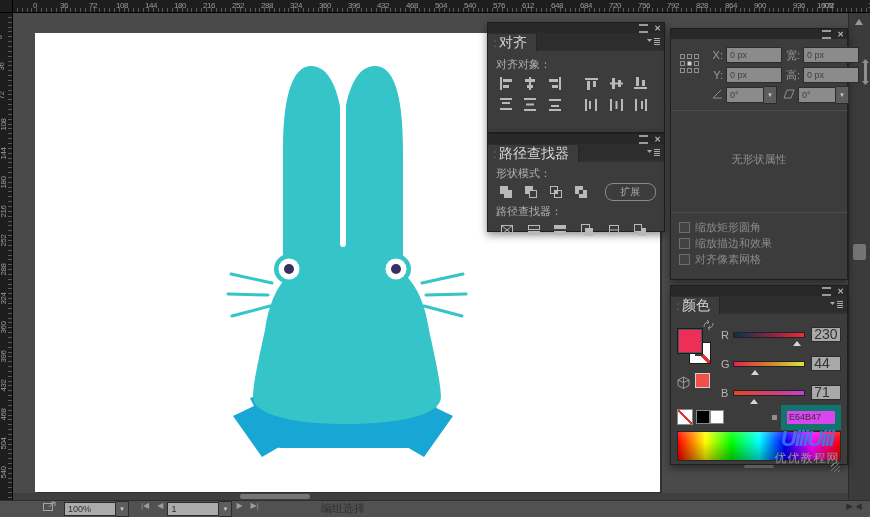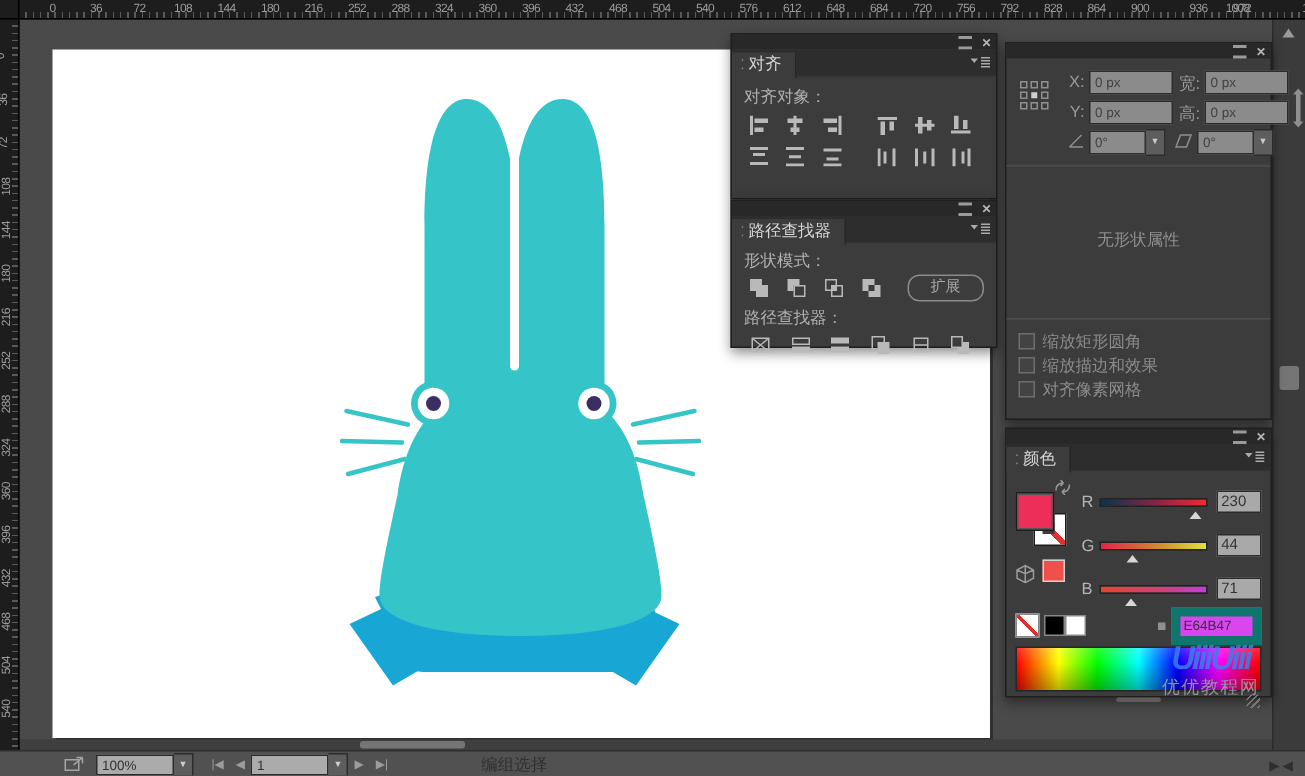--- a/index.html
+++ b/index.html
@@ -17,21 +17,21 @@
   .artboard{position:absolute;left:35px;top:33px;width:625px;height:459px;background:#fff;
             box-shadow:2px 2px 0 rgba(0,0,0,.35);z-index:1;}
   .artboard svg{position:absolute;left:0;top:0;}
   
   .panel-group{position:absolute;background:#3c3c3c;border:1px solid #1f1f1f;box-shadow:0 3px 8px rgba(0,0,0,.45);z-index:10;box-sizing:border-box;}
   .mini-strip{height:10px;background:#282828;position:relative;}
   .mini-strip .mini-icons{position:absolute;right:3px;top:1px;display:flex;gap:6px;align-items:center;}
   .collapse-ic{width:9px;height:5px;border-top:2px solid #9a9a9a;border-bottom:2px solid #9a9a9a;}
   .close-ic{color:#b5b5b5;font-size:8px;line-height:8px;font-weight:bold;}
   .tab-row{height:17px;background:#2d2d2d;position:relative;border-bottom:1px solid #333;}
-  .tab{display:inline-block;height:17px;line-height:17px;padding:0 9px 0 6px;background:#3c3c3c;color:#d6d6d6;font-size:11px;border-right:1px solid #252525;}
+  .tab{display:inline-block;height:17px;line-height:17px;padding:0 9px 0 6px;background:#3c3c3c;color:#d6d6d6;font-size:14px;border-right:1px solid #252525;}
   .tab::before{content:"⁚";color:#8a8a8a;margin-right:3px;font-size:9px;}
   .panel-menu{position:absolute;right:4px;top:4px;}
   .panel-body{padding:4px 8px 4px 8px;position:relative;}
   .sec-label{font-size:11px;color:#b0b0b0;margin:2px 0 1px 0;}
   .icon-row{display:flex;align-items:center;height:20px;margin-bottom:1px;}
   .ibtn{width:22px;height:18px;display:flex;align-items:center;justify-content:center;margin-right:5px;}
   .gap{width:14px;}
   .expand-btn{margin-left:8px;width:54px;height:16px;border:1px solid #8a8a8a;border-radius:8px;color:#a5a5a5;font-size:10px;line-height:16px;text-align:center;background:transparent;}
   
   .tf-grid{display:flex;align-items:flex-start;}
@@ -57,41 +57,41 @@
   .cube-ic{position:absolute;left:0;top:56px;}
   .mini-swatch{position:absolute;left:18px;top:53px;width:13px;height:13px;border:1px solid #d0d0d0;}
   .sliders{margin-left:44px;}
   .ch-row{display:flex;align-items:center;height:29px;position:relative;}
   .ch-label{width:12px;font-size:11px;color:#b5b5b5;}
   .ch-track{position:relative;width:82px;height:4px;margin:0 6px 0 2px;border:1px solid #222;}
   .grad-r{background:linear-gradient(90deg,#06354b,#8d2446 55%,#ef2b35);}
   .grad-g{background:linear-gradient(90deg,#e6224a,#cf8a2f 55%,#dde23c);}
   .grad-b{background:linear-gradient(90deg,#e6442a,#cf3f7a 60%,#c23ede);}
   .ch-thumb{position:absolute;top:4px;width:0;height:0;border:4px solid transparent;border-bottom:5px solid #d6d6d6;}
-  .ch-val{width:28px;height:13px;background:#a9a9a9;border:1px solid #2c2c2c;color:#333;font-size:10px;line-height:13px;padding:0 2px;}
+  .ch-val{width:28px;height:13px;background:#a9a9a9;border:1px solid #2c2c2c;color:#333;font-size:14px;line-height:13px;padding:0 2px;}
   .quick-row{display:flex;align-items:center;height:20px;margin-left:0;}
   .none-swatch{position:relative;width:14px;height:14px;background:#fff;border:1px solid #888;}
   .black-swatch{width:12px;height:12px;background:#000;border:1px solid #888;margin-left:3px;}
   .white-swatch{width:12px;height:12px;background:#fff;border:1px solid #888;}
   .hex-dot{width:5px;height:5px;background:#8f8f8f;margin-left:auto;margin-right:4px;}
   .hex-box{width:44px;height:13px;background:#d946ef;border:6px solid #0f766e;color:#333;font-size:9px;line-height:13px;padding:0 2px;}
   .spectrum{height:28px;margin:4px 0 0 0;border:1px solid #272727;
     background:linear-gradient(to bottom,rgba(255,255,255,.18),rgba(255,255,255,0) 35%,rgba(0,0,0,.28) 96%),
                linear-gradient(to right,#f00,#ff0 17%,#0f0 33%,#0ff 50%,#00f 66%,#f0f 83%,#f00);}
   .panel-foot{height:12px;position:relative;}
   .grip{position:absolute;left:50%;top:4px;width:30px;height:3px;margin-left:-15px;background:#5c5c5c;border-radius:2px;}
   .resize-corner{position:absolute;right:1px;bottom:1px;width:9px;height:9px;
     background:repeating-linear-gradient(135deg,transparent 0 2px,#777 2px 3px);}
   
   .right-strip{position:absolute;left:848px;top:12px;width:22px;height:488px;background:#3b3b3b;border-left:1px solid #2b2b2b;z-index:4;}
   .vscroll-up{position:absolute;left:6px;top:3px;width:0;height:0;border:4px solid transparent;border-bottom:6px solid #9a9a9a;}
   .vscroll-thumb{position:absolute;left:4px;top:232px;width:13px;height:16px;background:#757575;border-radius:2px;}
   .hscroll{position:absolute;left:12px;top:493px;width:836px;height:7px;background:#3f3f3f;z-index:4;}
   .hscroll-thumb{position:absolute;left:228px;top:1px;width:70px;height:5px;background:#757575;border-radius:2px;}
-  .statusbar{position:absolute;left:0;top:500px;width:870px;height:17px;background:#515151;border-top:1px solid #2e2e2e;display:flex;align-items:center;z-index:6;font-size:10px;}
+  .statusbar{position:absolute;left:0;top:500px;width:870px;height:17px;background:#515151;border-top:1px solid #2e2e2e;display:flex;align-items:flex-start;z-index:6;font-size:10px;}
   .sb-item{display:flex;align-items:center;}
   .zoom-box{width:44px;height:12px;background:#ababab;border:1px solid #2c2c2c;color:#333;font-size:9px;line-height:12px;padding:0 3px;}
   .sb-dd{width:12px;height:14px;background:#5d5d5d;border:1px solid #2c2c2c;border-left:none;color:#ccc;font-size:6px;line-height:14px;text-align:center;}
   .nav-arrow{color:#9c9c9c;font-size:8px;margin:0 4px;}
   .sb-status{color:#303030;font-size:11px;margin-left:58px;}
   .sb-right{margin-left:auto;margin-right:6px;color:#2f2f2f;font-size:9px;letter-spacing:2px;}
   
   .watermark{position:absolute;left:752px;top:428px;width:110px;text-align:center;z-index:20;pointer-events:none;}
   .wm-logo{font-size:22px;font-weight:bold;font-style:italic;color:#3a7fe8;opacity:.85;letter-spacing:-2px;line-height:22px;}
   .wm-site{font-size:12px;color:#9f9f9f;opacity:.9;letter-spacing:1px;}

